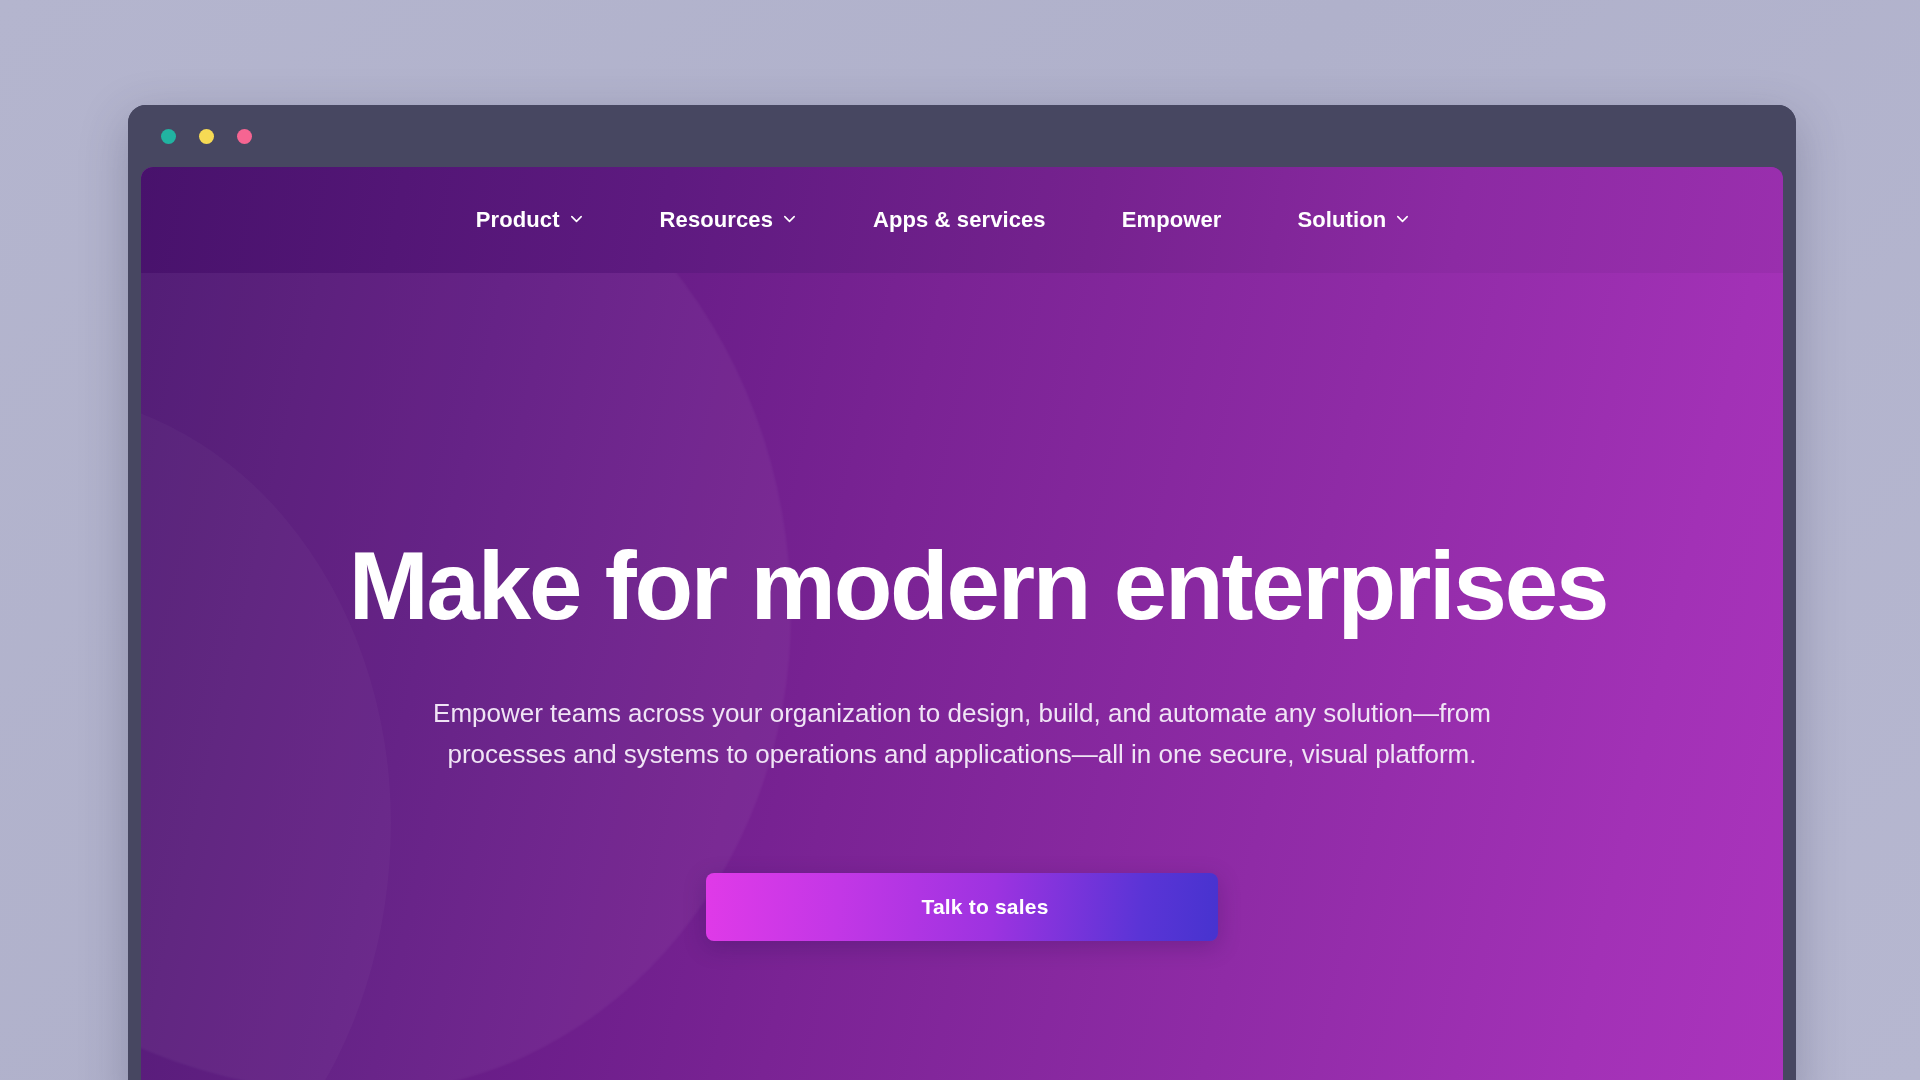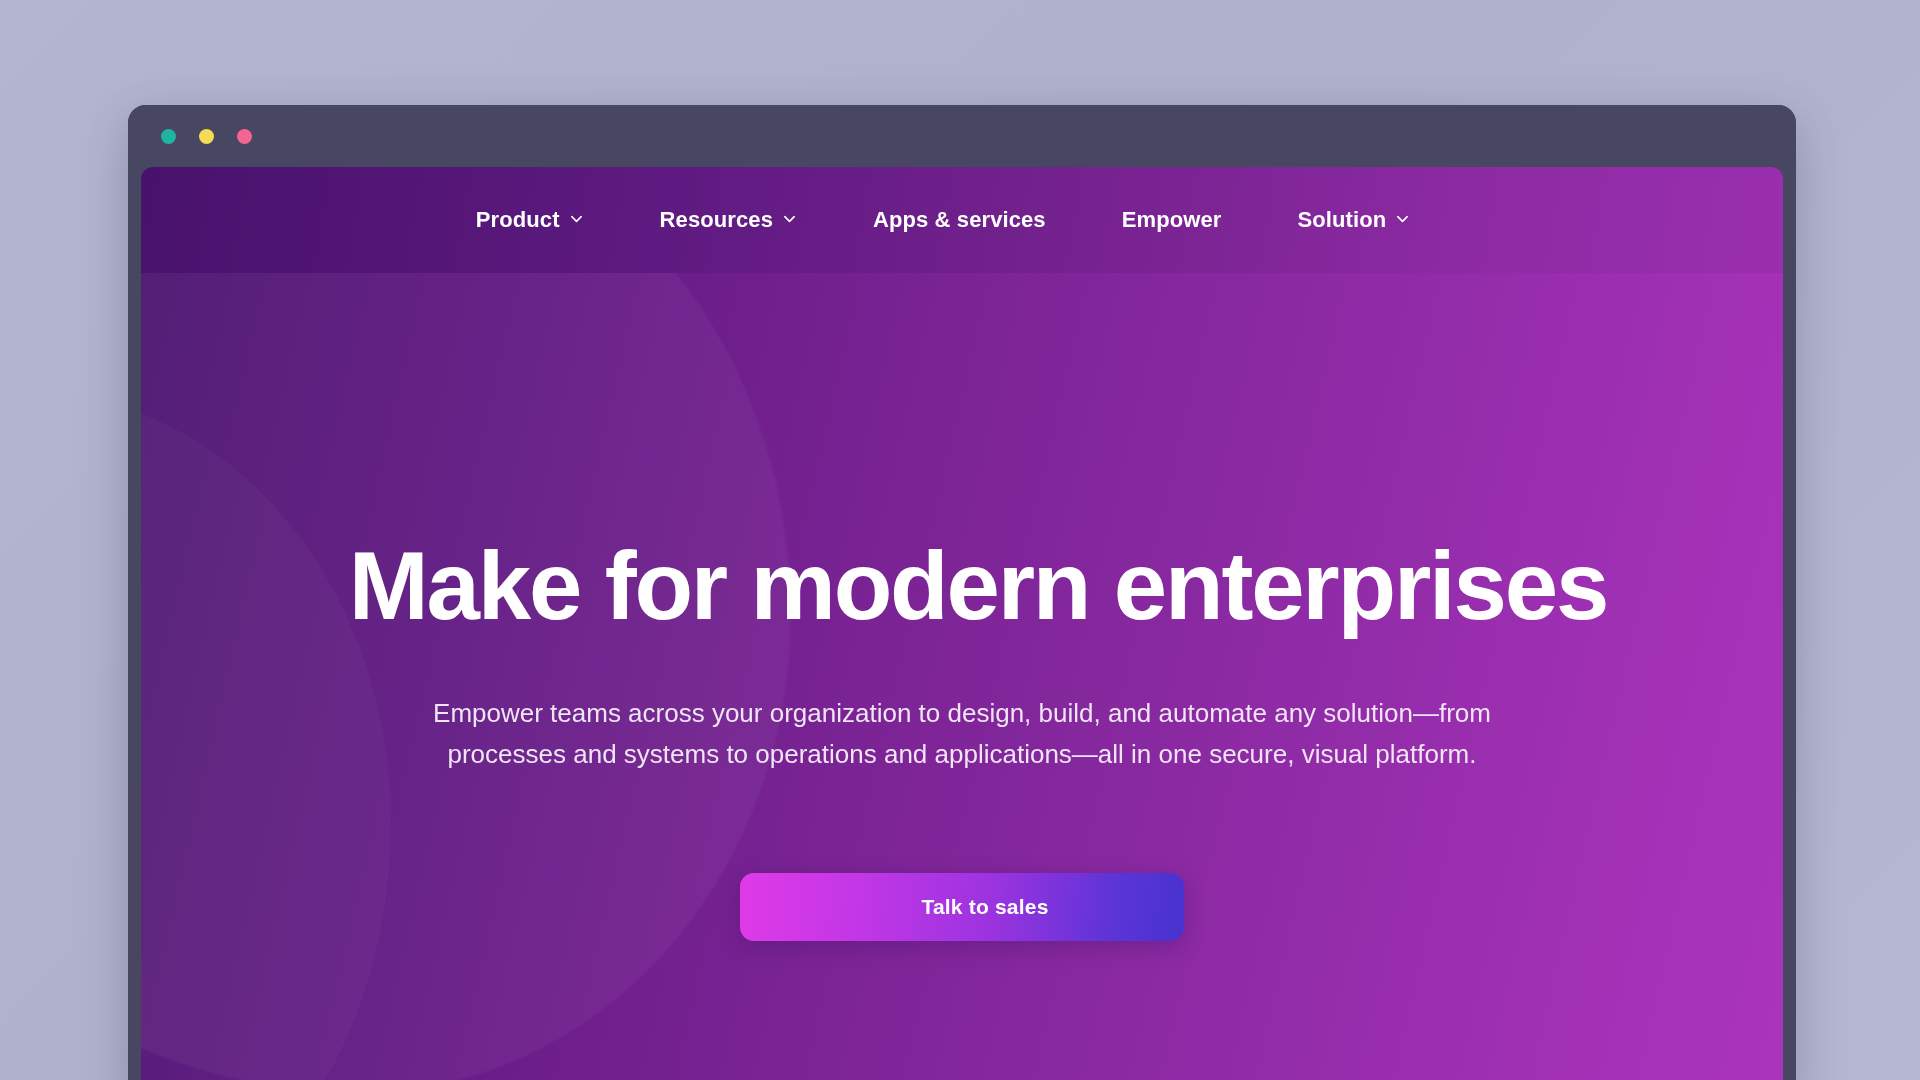--- a/index.html
+++ b/index.html
@@ -122,23 +122,23 @@
     font-weight:400;
     line-height:1.58;
     margin-top:10px;
   }
 
   #cta-wrap {
     position:absolute; left:50%; top:600px;
     transform:translateX(-50%);
   }
   #talk-to-sales {
-    width:444px; height:68px;
+    width:512px; height:68px;
     border:none;
-    border-radius:14px;
+    border-radius:8px;
     background:linear-gradient(95deg,#e03ae8 0%,#c337e6 26%,#9d33e0 56%,#5a34d6 85%,#4733cf 100%);
     color:#ffffff;
     font-family:"Liberation Sans", sans-serif;
     font-size:21px; font-weight:700;
     letter-spacing:.2px;
     cursor:pointer;
     box-shadow:0 6px 22px rgba(40,10,80,.25);
     padding-left:46px;
   }
 

